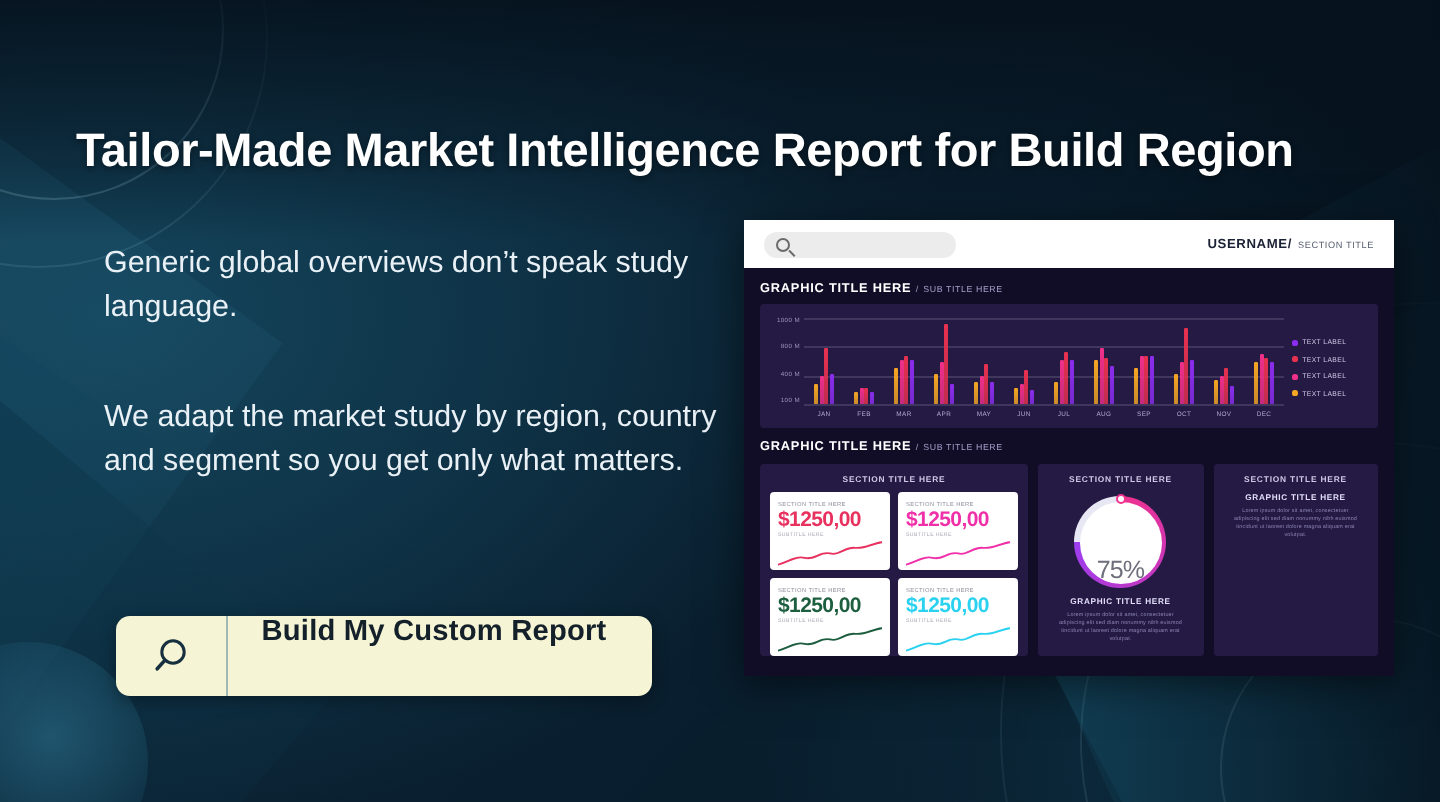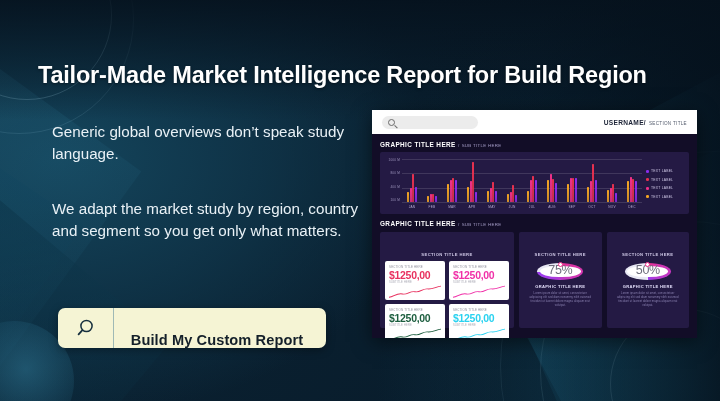--- a/index.html
+++ b/index.html
@@ -68,21 +68,21 @@
     text-shadow: 0 1px 3px rgba(0,0,0,0.45);
   }
 
   .para { position: absolute; left: 52px; width: 310px; color: #e9f1f6; font-size: 15.2px; line-height: 1.42; }
   .para-1 { top: 121px; }
   .para-2 { top: 198px; }
 
   .cta {
     position: absolute; left: 58px; top: 308px; width: 268px; height: 40px;
     background: #f5f4d4; border-radius: 7px;
-    display: flex; align-items: flex-end;
+    display: flex; align-items: flex-start;
     box-shadow: 0 2px 8px rgba(0,0,0,0.35);
     cursor: pointer;
   }
   .cta-icon-wrap {
     width: 56px; height: 100%; display: flex; align-items: center; justify-content: center;
     border-right: 1px solid #9fb9b5;
   }
   .cta-label {
     flex: 1; text-align: center; font-size: 14.6px; font-weight: bold; color: #14202a;
     letter-spacing: 0.1px; padding-right: 6px;
@@ -134,21 +134,21 @@
   .bar { width: 2.2px; border-radius: 0.6px 0.6px 0 0; }
   .xaxis { position: absolute; left: 0; right: 0; bottom: 0; height: 9px;
            display: flex; justify-content: space-around; align-items: center; }
   .xtick { font-size: 3.2px; color: #b1a9cf; letter-spacing: .2px; flex: 1; text-align: center; }
   .legend { width: 42px; display: flex; flex-direction: column; justify-content: center; gap: 4.5px; padding-left: 4px; }
   .leg-item { display: flex; align-items: center; gap: 2.5px; }
   .leg-dot { width: 2.6px; height: 2.6px; border-radius: 50%; }
   .leg-text { font-size: 3.4px; color: #cfc8e6; letter-spacing: .2px; }
 
   .row2 { display: flex; gap: 5px; margin-top: 5px; height: 96px; }
-  .panel { background: #241a44; border-radius: 2px; padding: 20px 5px; }
+  .panel { background: #241a44; border-radius: 2px; padding: 5px 5px; }
   .panel-head { font-size: 4.2px; color: #cfc8e6; text-align: center; letter-spacing: .4px; margin-bottom: 4px; font-weight: bold; }
   .kpi-panel { width: 134px; }
   .kpi-grid { display: grid; grid-template-columns: 1fr 1fr; gap: 4px; }
   .kpi-card { background: #ffffff; border-radius: 2px; padding: 3.5px 4px 2px 4px; height: 39px; display:flex; flex-direction:column; }
   .kpi-lbl { font-size: 2.9px; color: #8d8d9a; letter-spacing: .2px; }
   .kpi-val { font-size: 10.5px; font-weight: bold; letter-spacing: -0.3px; line-height: 1.15; }
   .kpi-sub { font-size: 2.6px; color: #a6a6b2; letter-spacing: .2px; margin-bottom: 1px; }
   .spark { flex: 1; width: 100%; }
 
   .gauge-panel { flex: 1; display: flex; flex-direction: column; align-items: center; }
@@ -396,26 +396,19 @@
             <div class="gauge-inner">
               <span class="gauge-val">75%</span>
             </div>
             <div class="gauge-knob"></div>
           </div>
           <div class="gauge-cap">GRAPHIC TITLE HERE</div>
           <div class="gauge-body">Lorem ipsum dolor sit amet, consectetuer adipiscing elit sed diam nonummy nibh euismod tincidunt ut laoreet dolore magna aliquam erat volutpat.</div>
         </div>
       <div class="panel gauge-panel" id="gauge-1">
           <div class="panel-head">SECTION TITLE HERE</div>
-          <div class="gauge">
-            <div class="gauge-ring" style="background: conic-gradient(#f0318d 0deg, #9b3df0 180deg, #e8e8f4 180deg 360deg);"></div>
-            <div class="gauge-inner">
-              <span class="gauge-val">50%</span>
-            </div>
-            <div class="gauge-knob"></div>
-          </div>
           <div class="gauge-cap">GRAPHIC TITLE HERE</div>
           <div class="gauge-body">Lorem ipsum dolor sit amet, consectetuer adipiscing elit sed diam nonummy nibh euismod tincidunt ut laoreet dolore magna aliquam erat volutpat.</div>
         </div>
     </div>
 
   </div>
 </div>
 
 </body></html>

